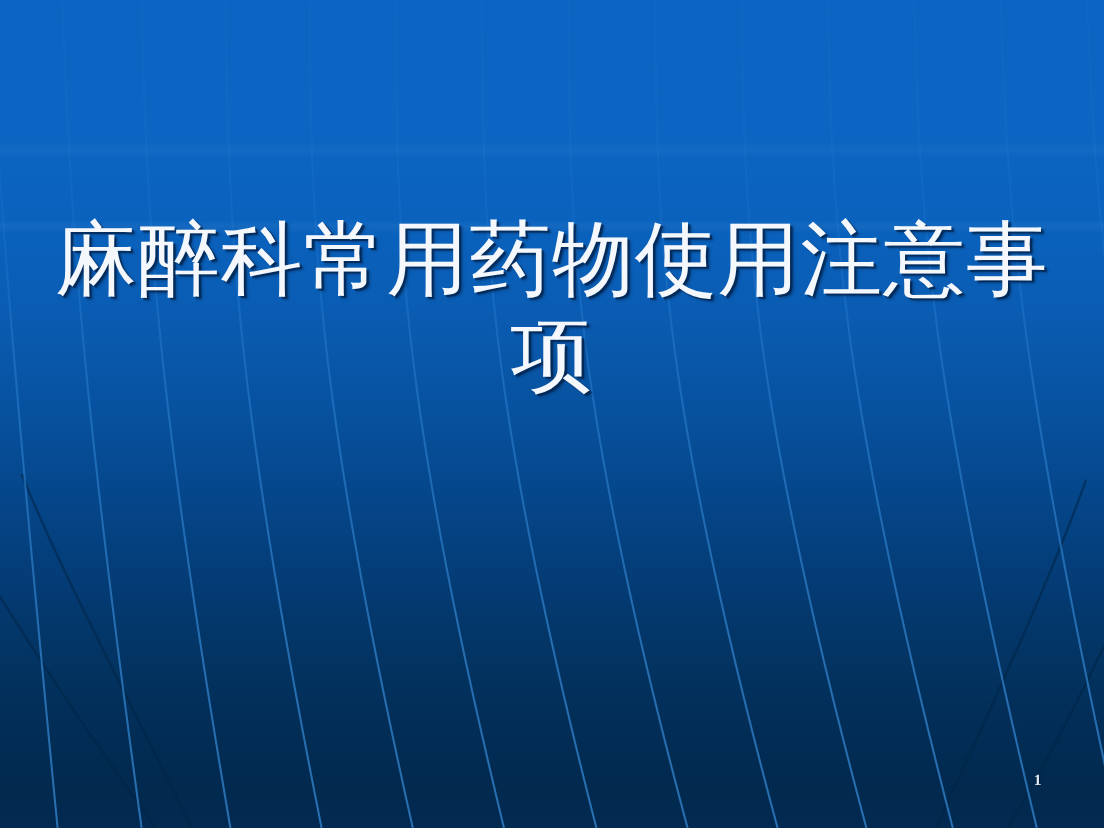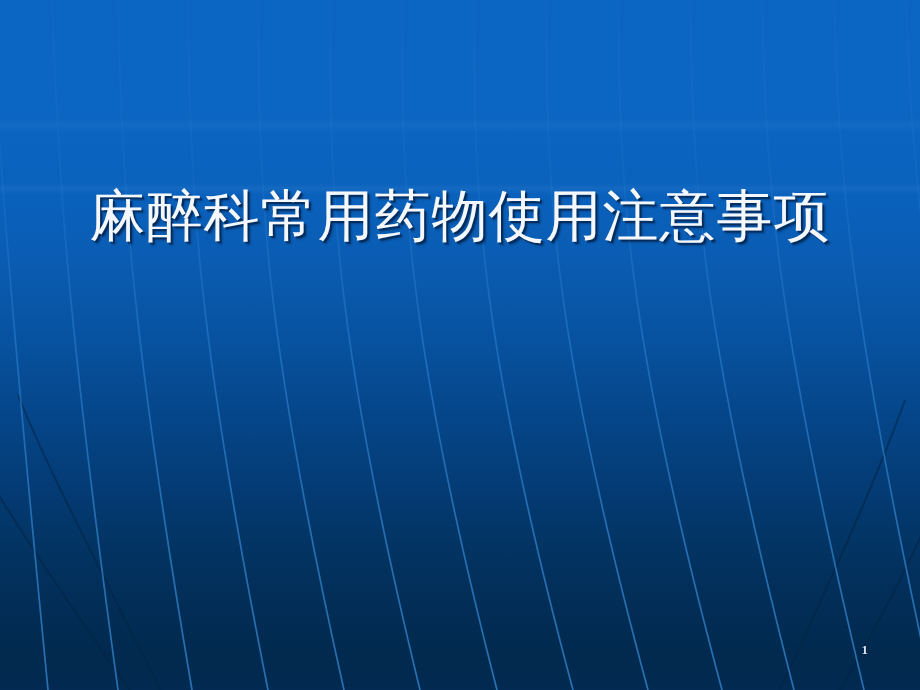--- a/index.html
+++ b/index.html
@@ -74,21 +74,21 @@
     right: 0;
     top: 176px;
     text-align: center;
     padding: 0 40px;
     box-sizing: border-box;
   }
   .title-text {
     display: block;
     color: #f4f8fd;
     font-family: "Liberation Serif", "DejaVu Serif", serif;
-    font-size: 56px;
+    font-size: 68px;
     line-height: 80px;
     letter-spacing: 1px;
     font-weight: 400;
     text-shadow:
        2px 2px 0 rgba(0, 24, 56, 0.55),
        3px 3px 2px rgba(0, 20, 48, 0.35);
     white-space: normal;
     word-break: break-word;
     margin: 0;
   }

